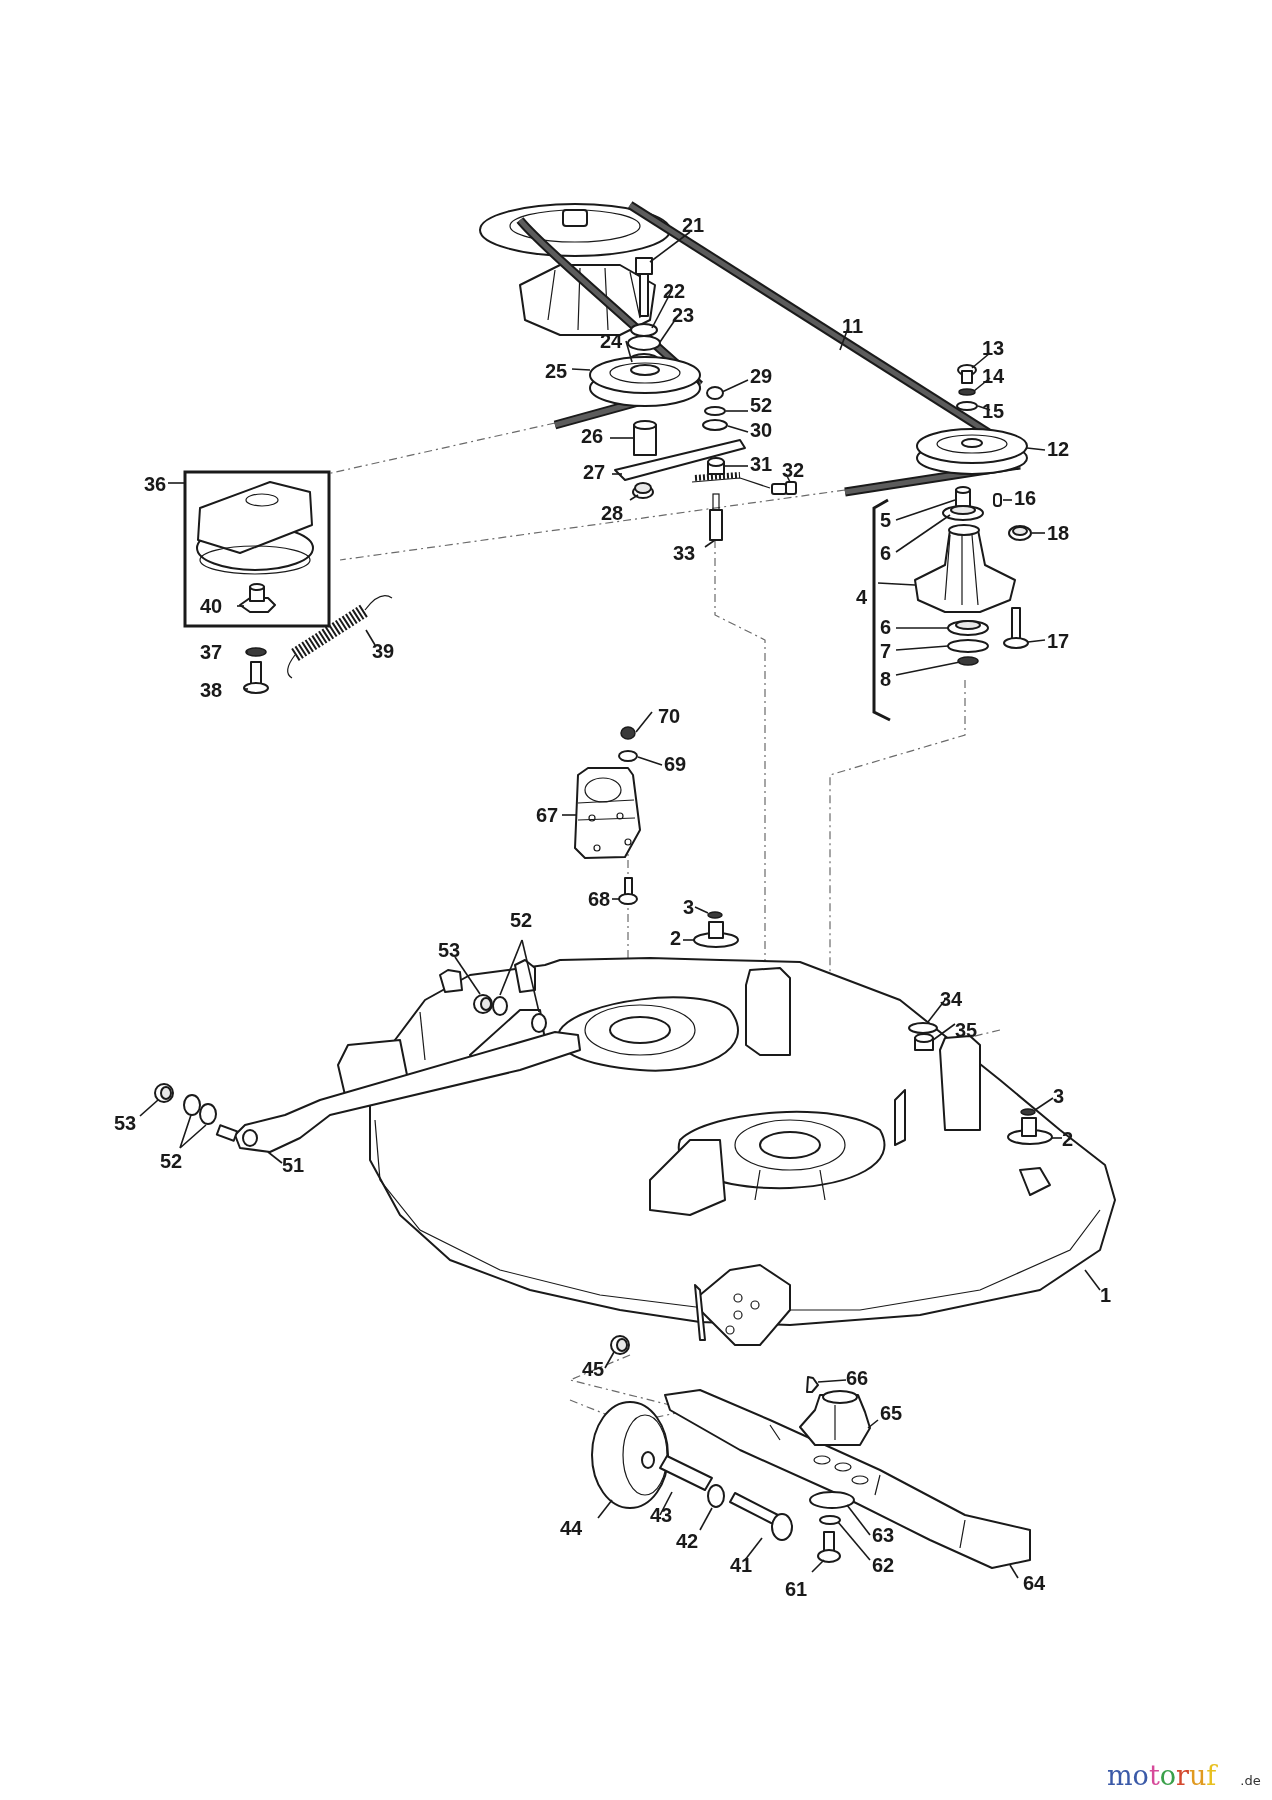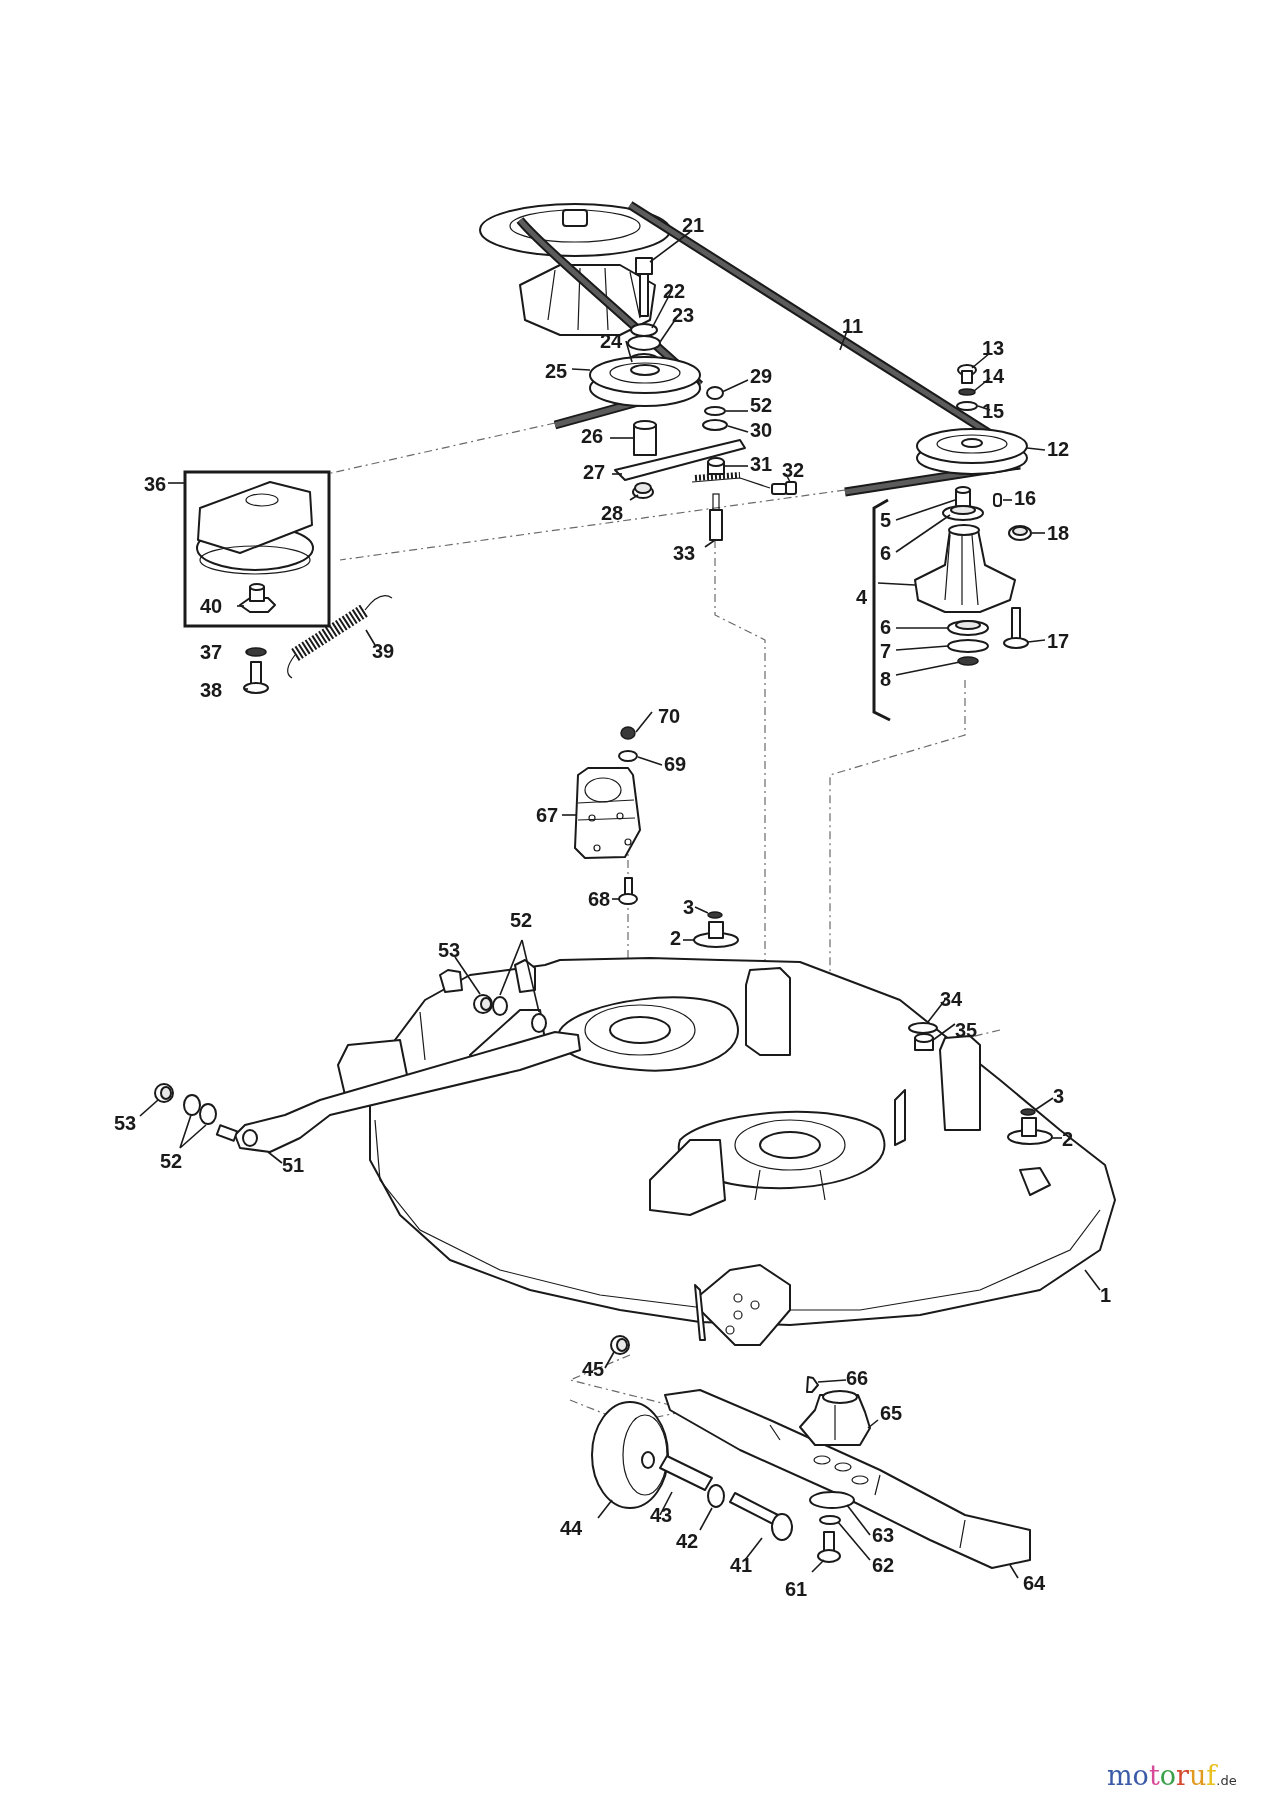--- a/index.html
+++ b/index.html
@@ -13,21 +13,21 @@
   .dash { fill: none; stroke: #6a6a6a; stroke-width: 1.2; stroke-dasharray: 8 4 2 4; }
   .leader { stroke: #1a1a1a; stroke-width: 1.6; fill: none; }
   .bracket { stroke: #1a1a1a; stroke-width: 3; fill: none; }
   .callout { font-family: "Liberation Sans", sans-serif; font-weight: bold; font-size: 20px;
              fill: #1a1a1a; }
   .grey { fill: #e8e8e8; stroke: #1a1a1a; stroke-width: 2; }
   .dark { fill: #3a3a3a; stroke: #1a1a1a; stroke-width: 1.5; }
   #watermark { position: absolute; left: 1107px; top: 1760px; font-family: "DejaVu Serif", serif;
                font-size: 27px; letter-spacing: 0px; }
   #watermark span { font-weight: normal; }
-  #watermark .tld { font-size: 13px; color: #333; font-family: "DejaVu Sans", sans-serif; }
+  #watermark .tld { font-size: 13px; color: #333; font-family: "DejaVu Sans", sans-serif; margin-left: 24px; }
 </style>
 </head>
 <body>
 
 <svg id="diagram" viewBox="0 0 1272 1800" xmlns="http://www.w3.org/2000/svg">
 
   <g>
     <path class="dash" d="M555 423 L300 480"></path>
     <path class="dash" d="M845 490 L340 560"></path>
     <path class="dash" d="M715 540 L715 615 L765 640 L765 1065"></path>

